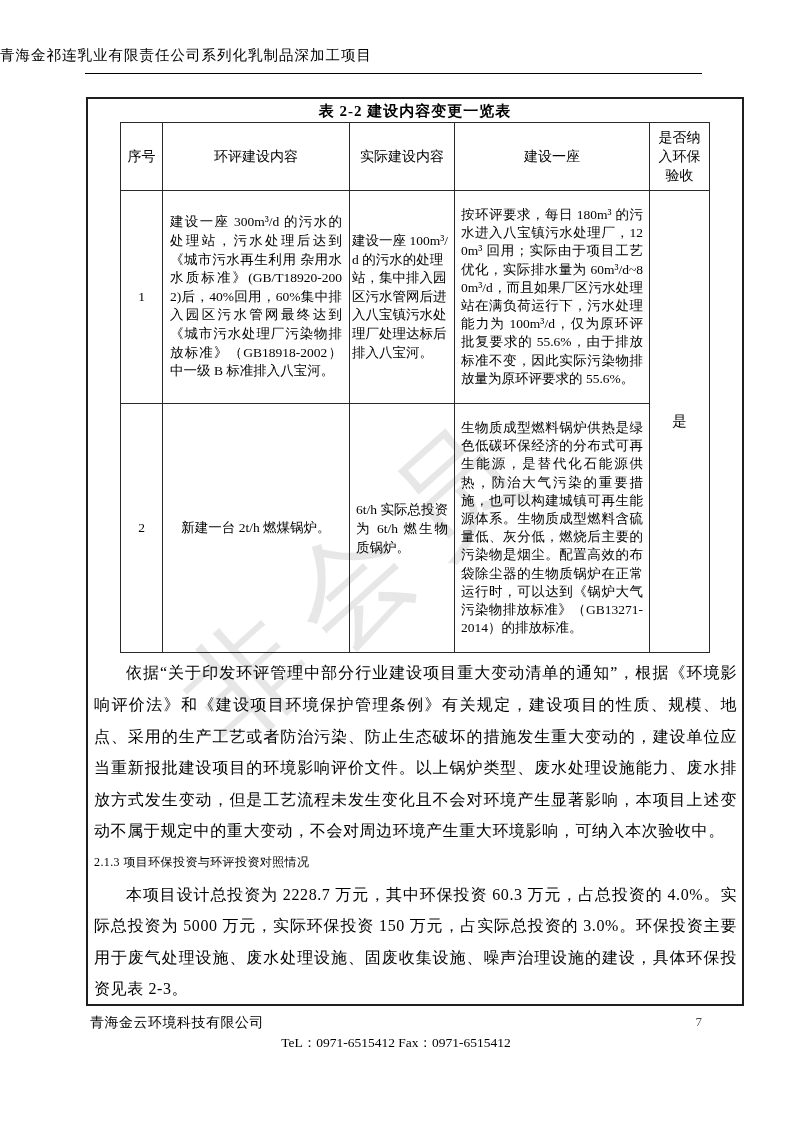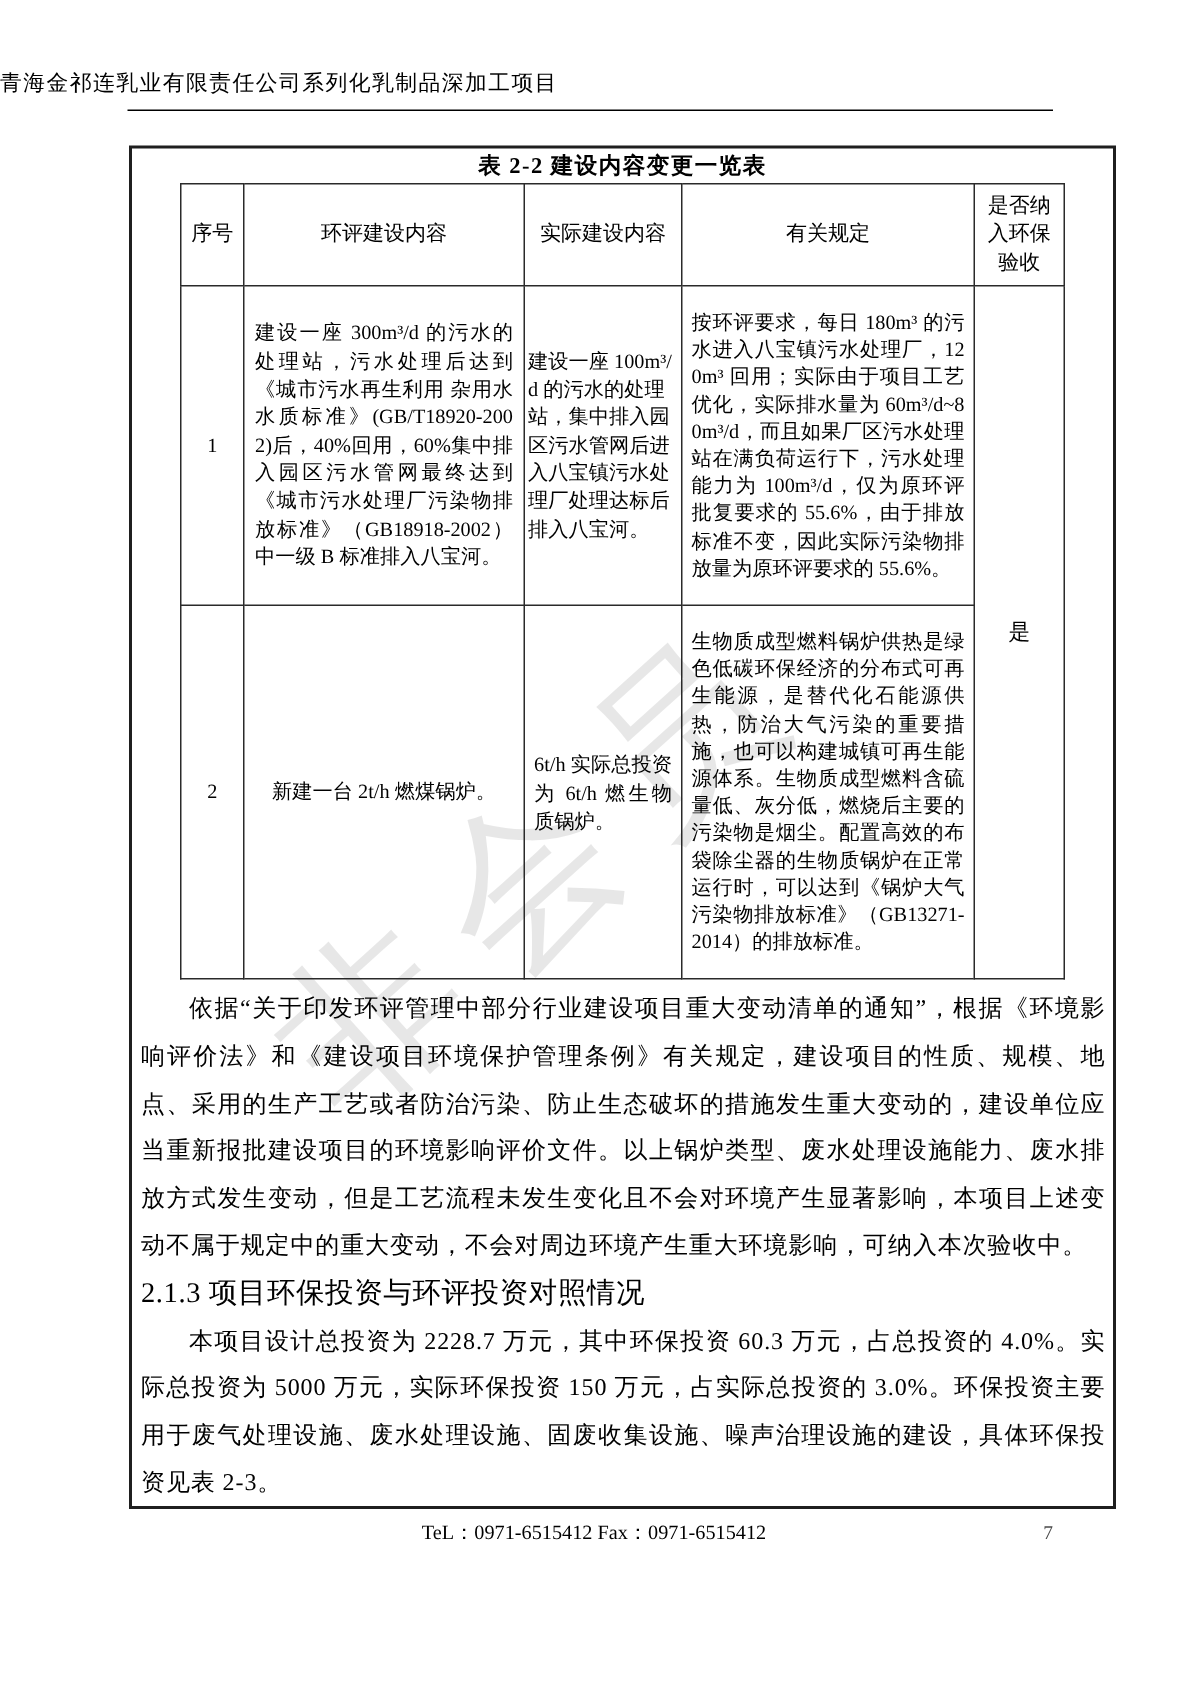--- a/index.html
+++ b/index.html
@@ -96,21 +96,21 @@
   .doc-body p {
     margin:0;
     font-size:16px;
     line-height:31.6px;
     text-align:justify;
     text-indent:2em;
     letter-spacing:0.6px;
   }
   .heading-213 {
     margin:0;
-    font-size:19px;
+    font-size:12px;
     font-weight:normal;
     line-height:31.6px;
     letter-spacing:0.4px;
   }
 
   .page-footer {
     position:absolute;
     left:90px; top:1012px;
     width:612px;
     z-index:2;
@@ -150,21 +150,21 @@
       <col style="width:187px">
       <col style="width:105px">
       <col style="width:195px">
       <col style="width:60px">
     </colgroup>
     <tbody>
         <tr>
       <th>序号</th>
       <th>环评建设内容</th>
       <th>实际建设内容</th>
-      <th>有关规定</th>
+      <th>建设一座</th>
       <th>是否纳入环保验收</th>
     </tr>
     <tr class="row-1">
       <td class="cell-seq">1</td>
       <td class="cell-eia">建设一座 300m³/d 的污水的处理站，污水处理后达到《城市污水再生利用 杂用水水质标准》(GB/T18920-2002)后，40%回用，60%集中排入园区污水管网最终达到《城市污水处理厂污染物排放标准》（GB18918-2002）中一级 B 标准排入八宝河。</td>
       <td class="cell-actual">建设一座 100m³/d 的污水的处理站，集中排入园区污水管网后进入八宝镇污水处理厂处理达标后排入八宝河。</td>
       <td class="cell-change">按环评要求，每日 180m³ 的污水进入八宝镇污水处理厂，120m³ 回用；实际由于项目工艺优化，实际排水量为 60m³/d~80m³/d，而且如果厂区污水处理站在满负荷运行下，污水处理能力为 100m³/d，仅为原环评批复要求的 55.6%，由于排放标准不变，因此实际污染物排放量为原环评要求的 55.6%。</td>
       <td class="cell-accept" rowspan="2">是</td>
     </tr>
     <tr class="row-2">
@@ -178,15 +178,16 @@
 
   <div class="doc-body">
     <p>依据“关于印发环评管理中部分行业建设项目重大变动清单的通知”，根据《环境影响评价法》和《建设项目环境保护管理条例》有关规定，建设项目的性质、规模、地点、采用的生产工艺或者防治污染、防止生态破坏的措施发生重大变动的，建设单位应当重新报批建设项目的环境影响评价文件。以上锅炉类型、废水处理设施能力、废水排放方式发生变动，但是工艺流程未发生变化且不会对环境产生显著影响，本项目上述变动不属于规定中的重大变动，不会对周边环境产生重大环境影响，可纳入本次验收中。</p>
     <h3 class="heading-213">2.1.3 项目环保投资与环评投资对照情况</h3>
     <p>本项目设计总投资为 2228.7 万元，其中环保投资 60.3 万元，占总投资的 4.0%。实际总投资为 5000 万元，实际环保投资 150 万元，占实际总投资的 3.0%。环保投资主要用于废气处理设施、废水处理设施、固废收集设施、噪声治理设施的建设，具体环保投资见表 2-3。</p>
   </div>
 
 </div>
 
 <div class="page-footer">
+  <div class="footer-company">青海金云环境科技有限公司</div>
   <div class="footer-contact">TeL：0971-6515412 Fax：0971-6515412</div>
   <div class="footer-pageno">7</div>
 </div>
 
 </body></html>

